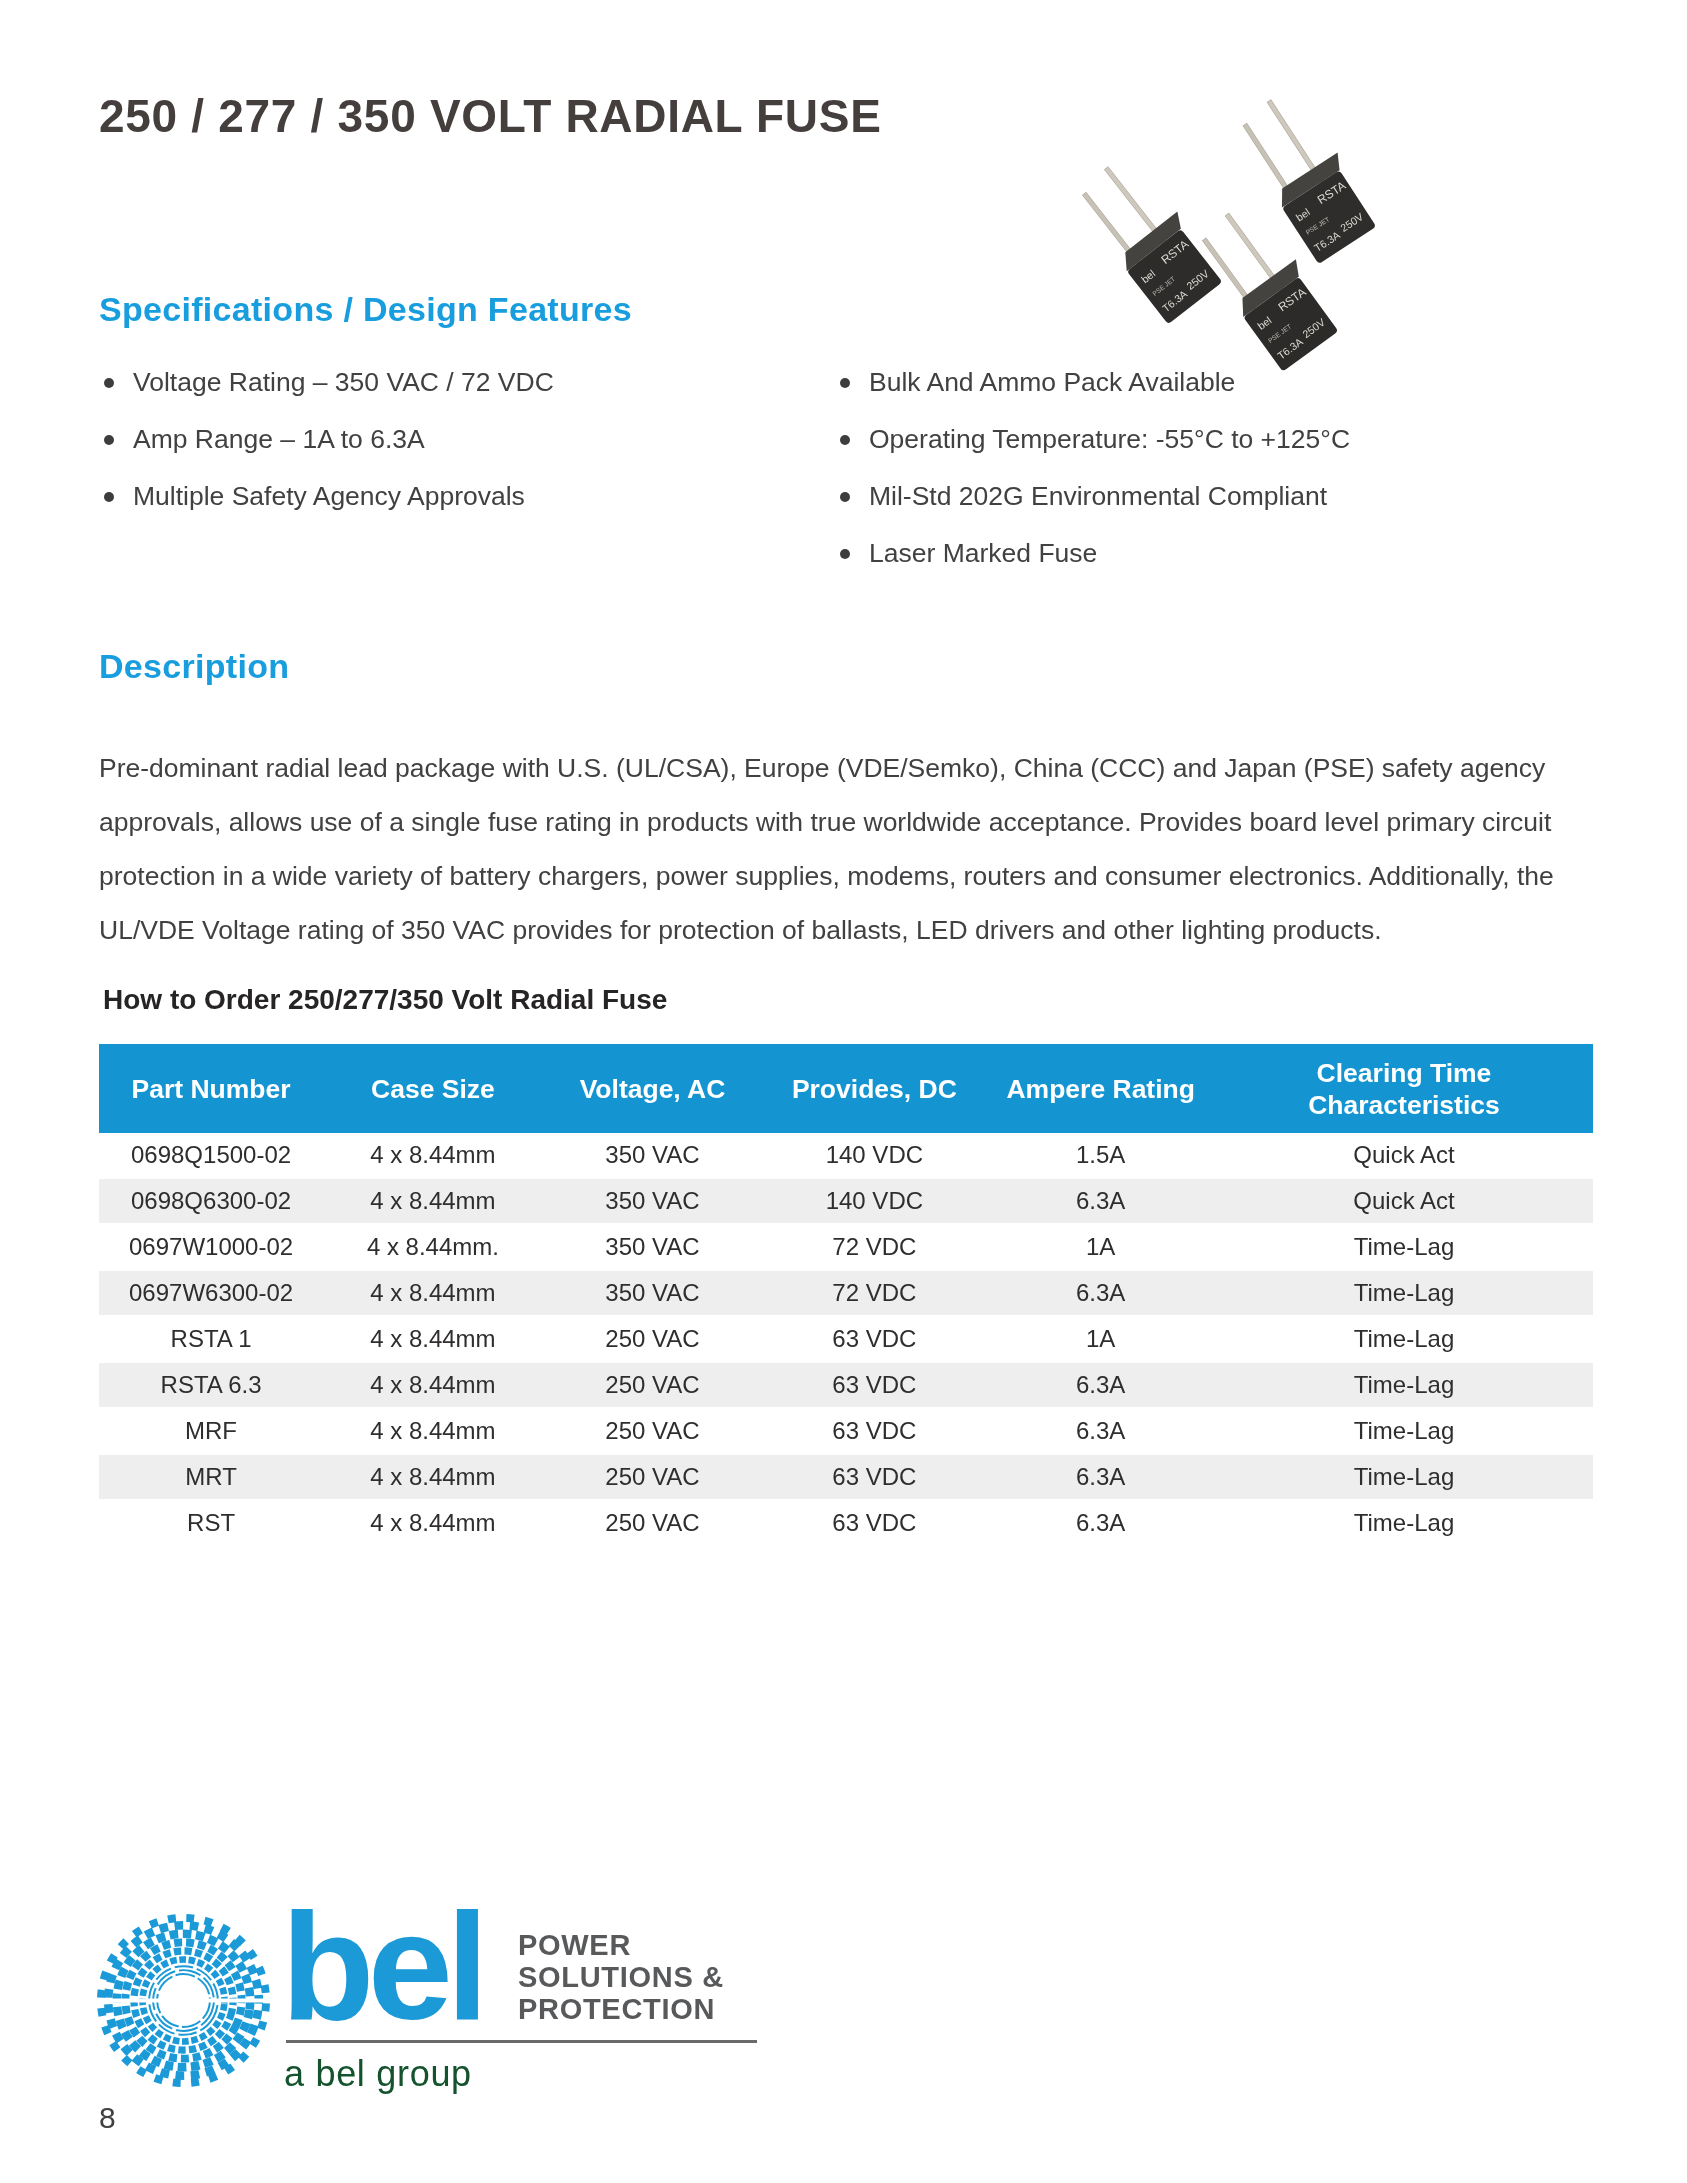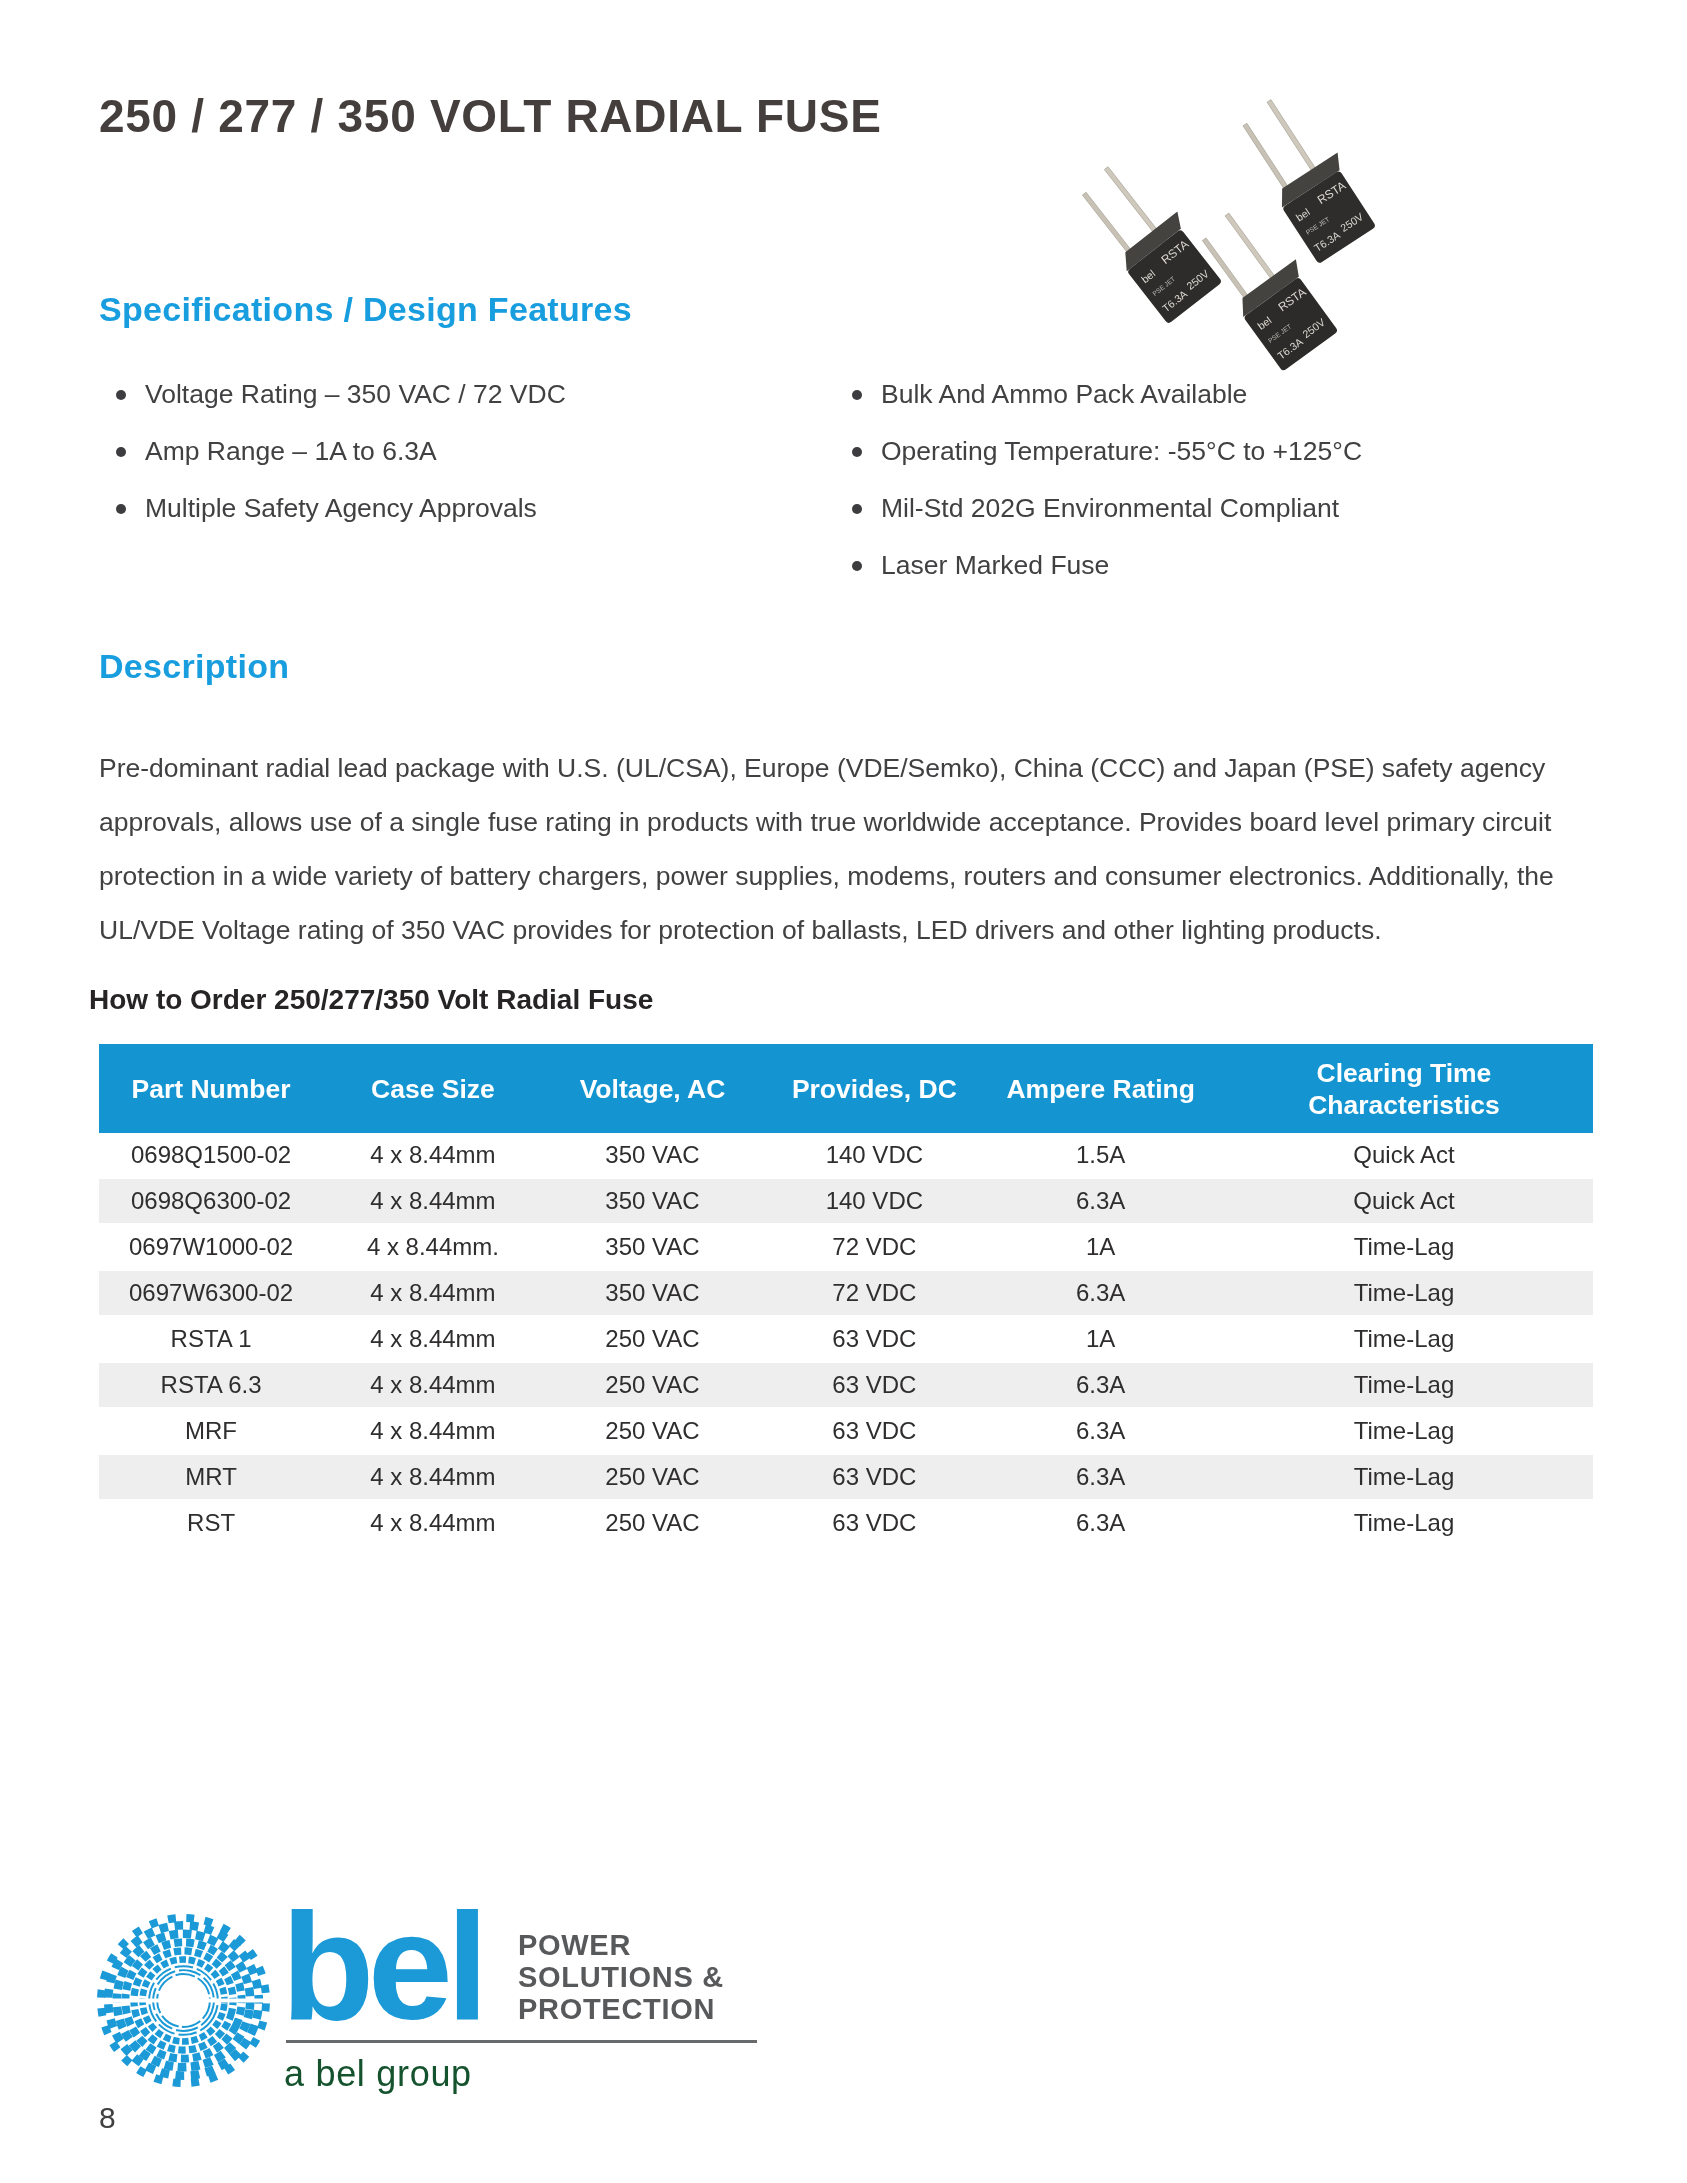--- a/index.html
+++ b/index.html
@@ -14,39 +14,39 @@
     font-size:46px;font-weight:bold;letter-spacing:0.7px;
     color:#443e3d;
   }
 
   .section-heading{
     font-size:34px;font-weight:bold;color:#189dde;letter-spacing:0.3px;
   }
   #specs-heading{left:99px;top:290px;}
   #description-heading{left:99px;top:647px;}
 
-  ul.bullets{list-style:none;margin:16px;padding:0;}
+  ul.bullets{list-style:none;margin:4px;padding:0;}
   #spec-bullets-left{left:99px;top:365px;width:728px;}
   #spec-bullets-right{left:835px;top:365px;width:814px;}
   .bullets .bullet{
     position:relative;padding-left:30px;margin-bottom:30px;
     font-size:26.5px;line-height:27px;color:#414042;
   }
   .bullets .bullet::before{
     content:"";position:absolute;left:1.3px;top:8.6px;width:10px;height:10px;
     border-radius:50%;background:#3d3c3e;
   }
 
   .description-body{
     left:99px;top:741px;width:1522px;
     font-size:26.5px;line-height:54px;color:#414042;
   }
 
   .order-heading{
-    left:89px;top:984px;width:926px;
+    left:103px;top:984px;width:926px;
     font-size:28px;font-weight:bold;color:#262424;
   }
 
   table.order-table{
     position:absolute;left:99px;top:1044px;width:1494px;
     border-collapse:collapse;table-layout:fixed;
   }
   .order-table thead tr{background:#1495d2;height:89px;padding-left:12px;}
   .order-table th{
     color:#ffffff;font-size:26.5px;font-weight:bold;text-align:center;

